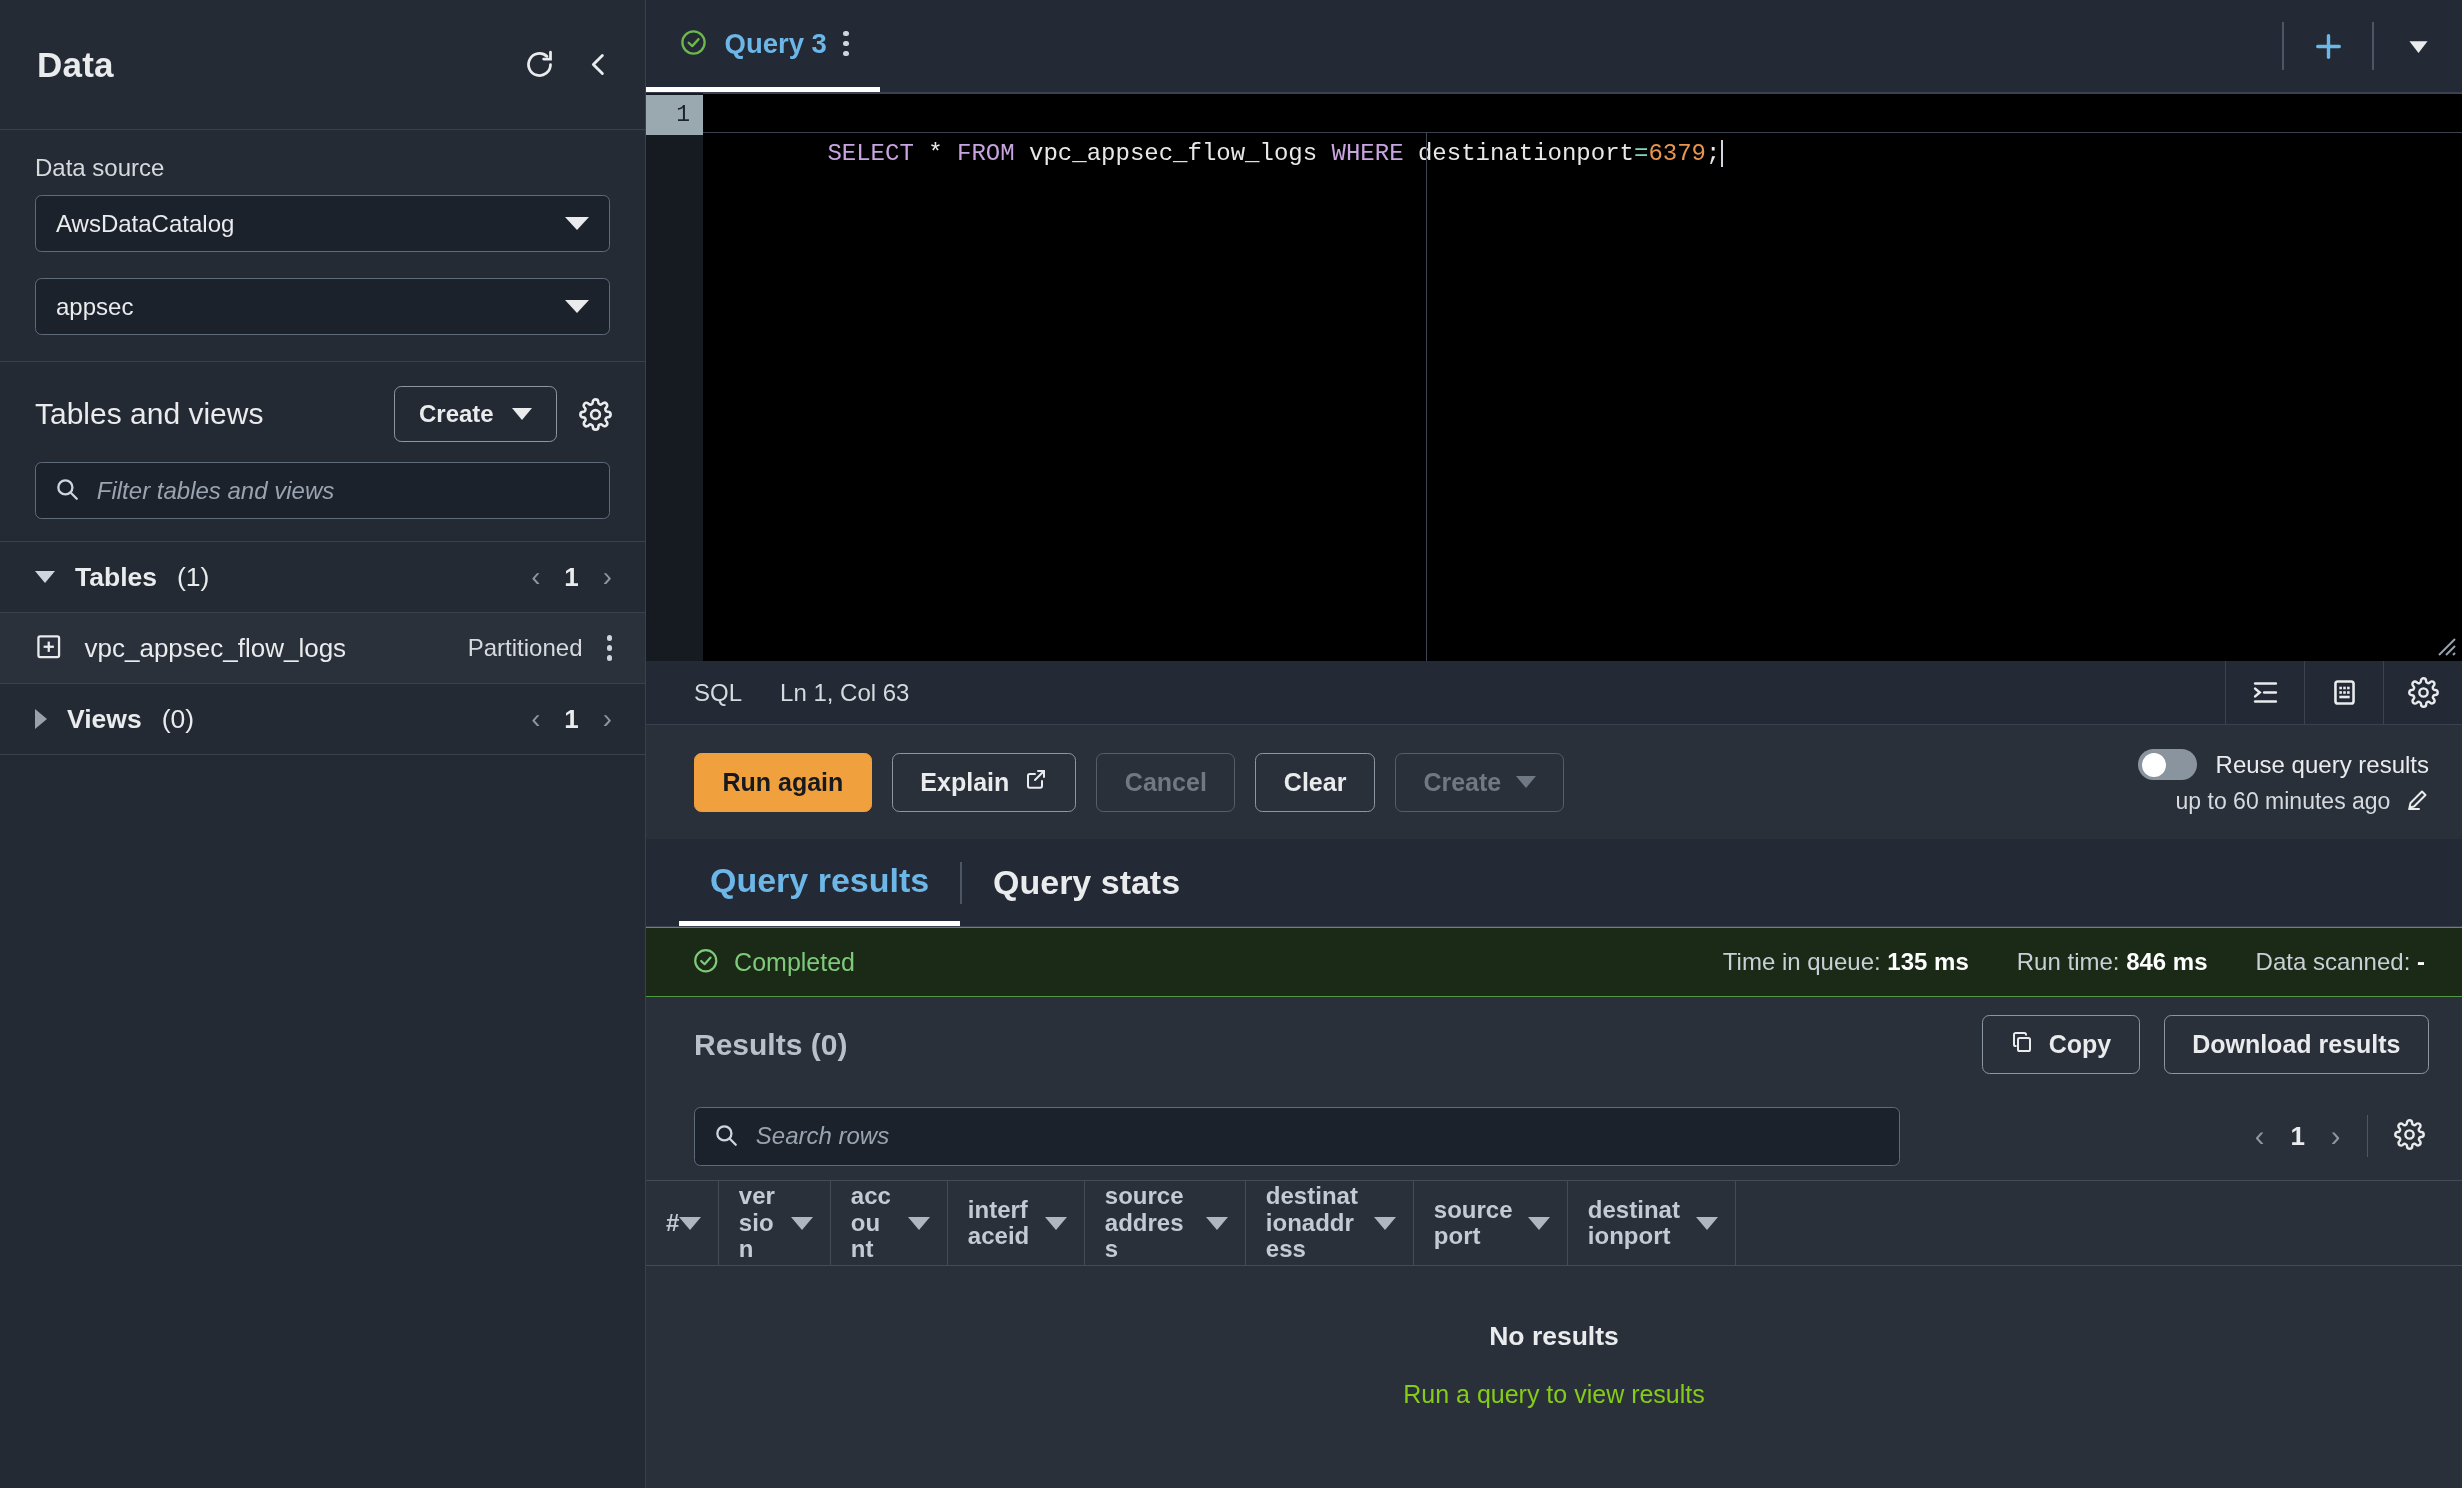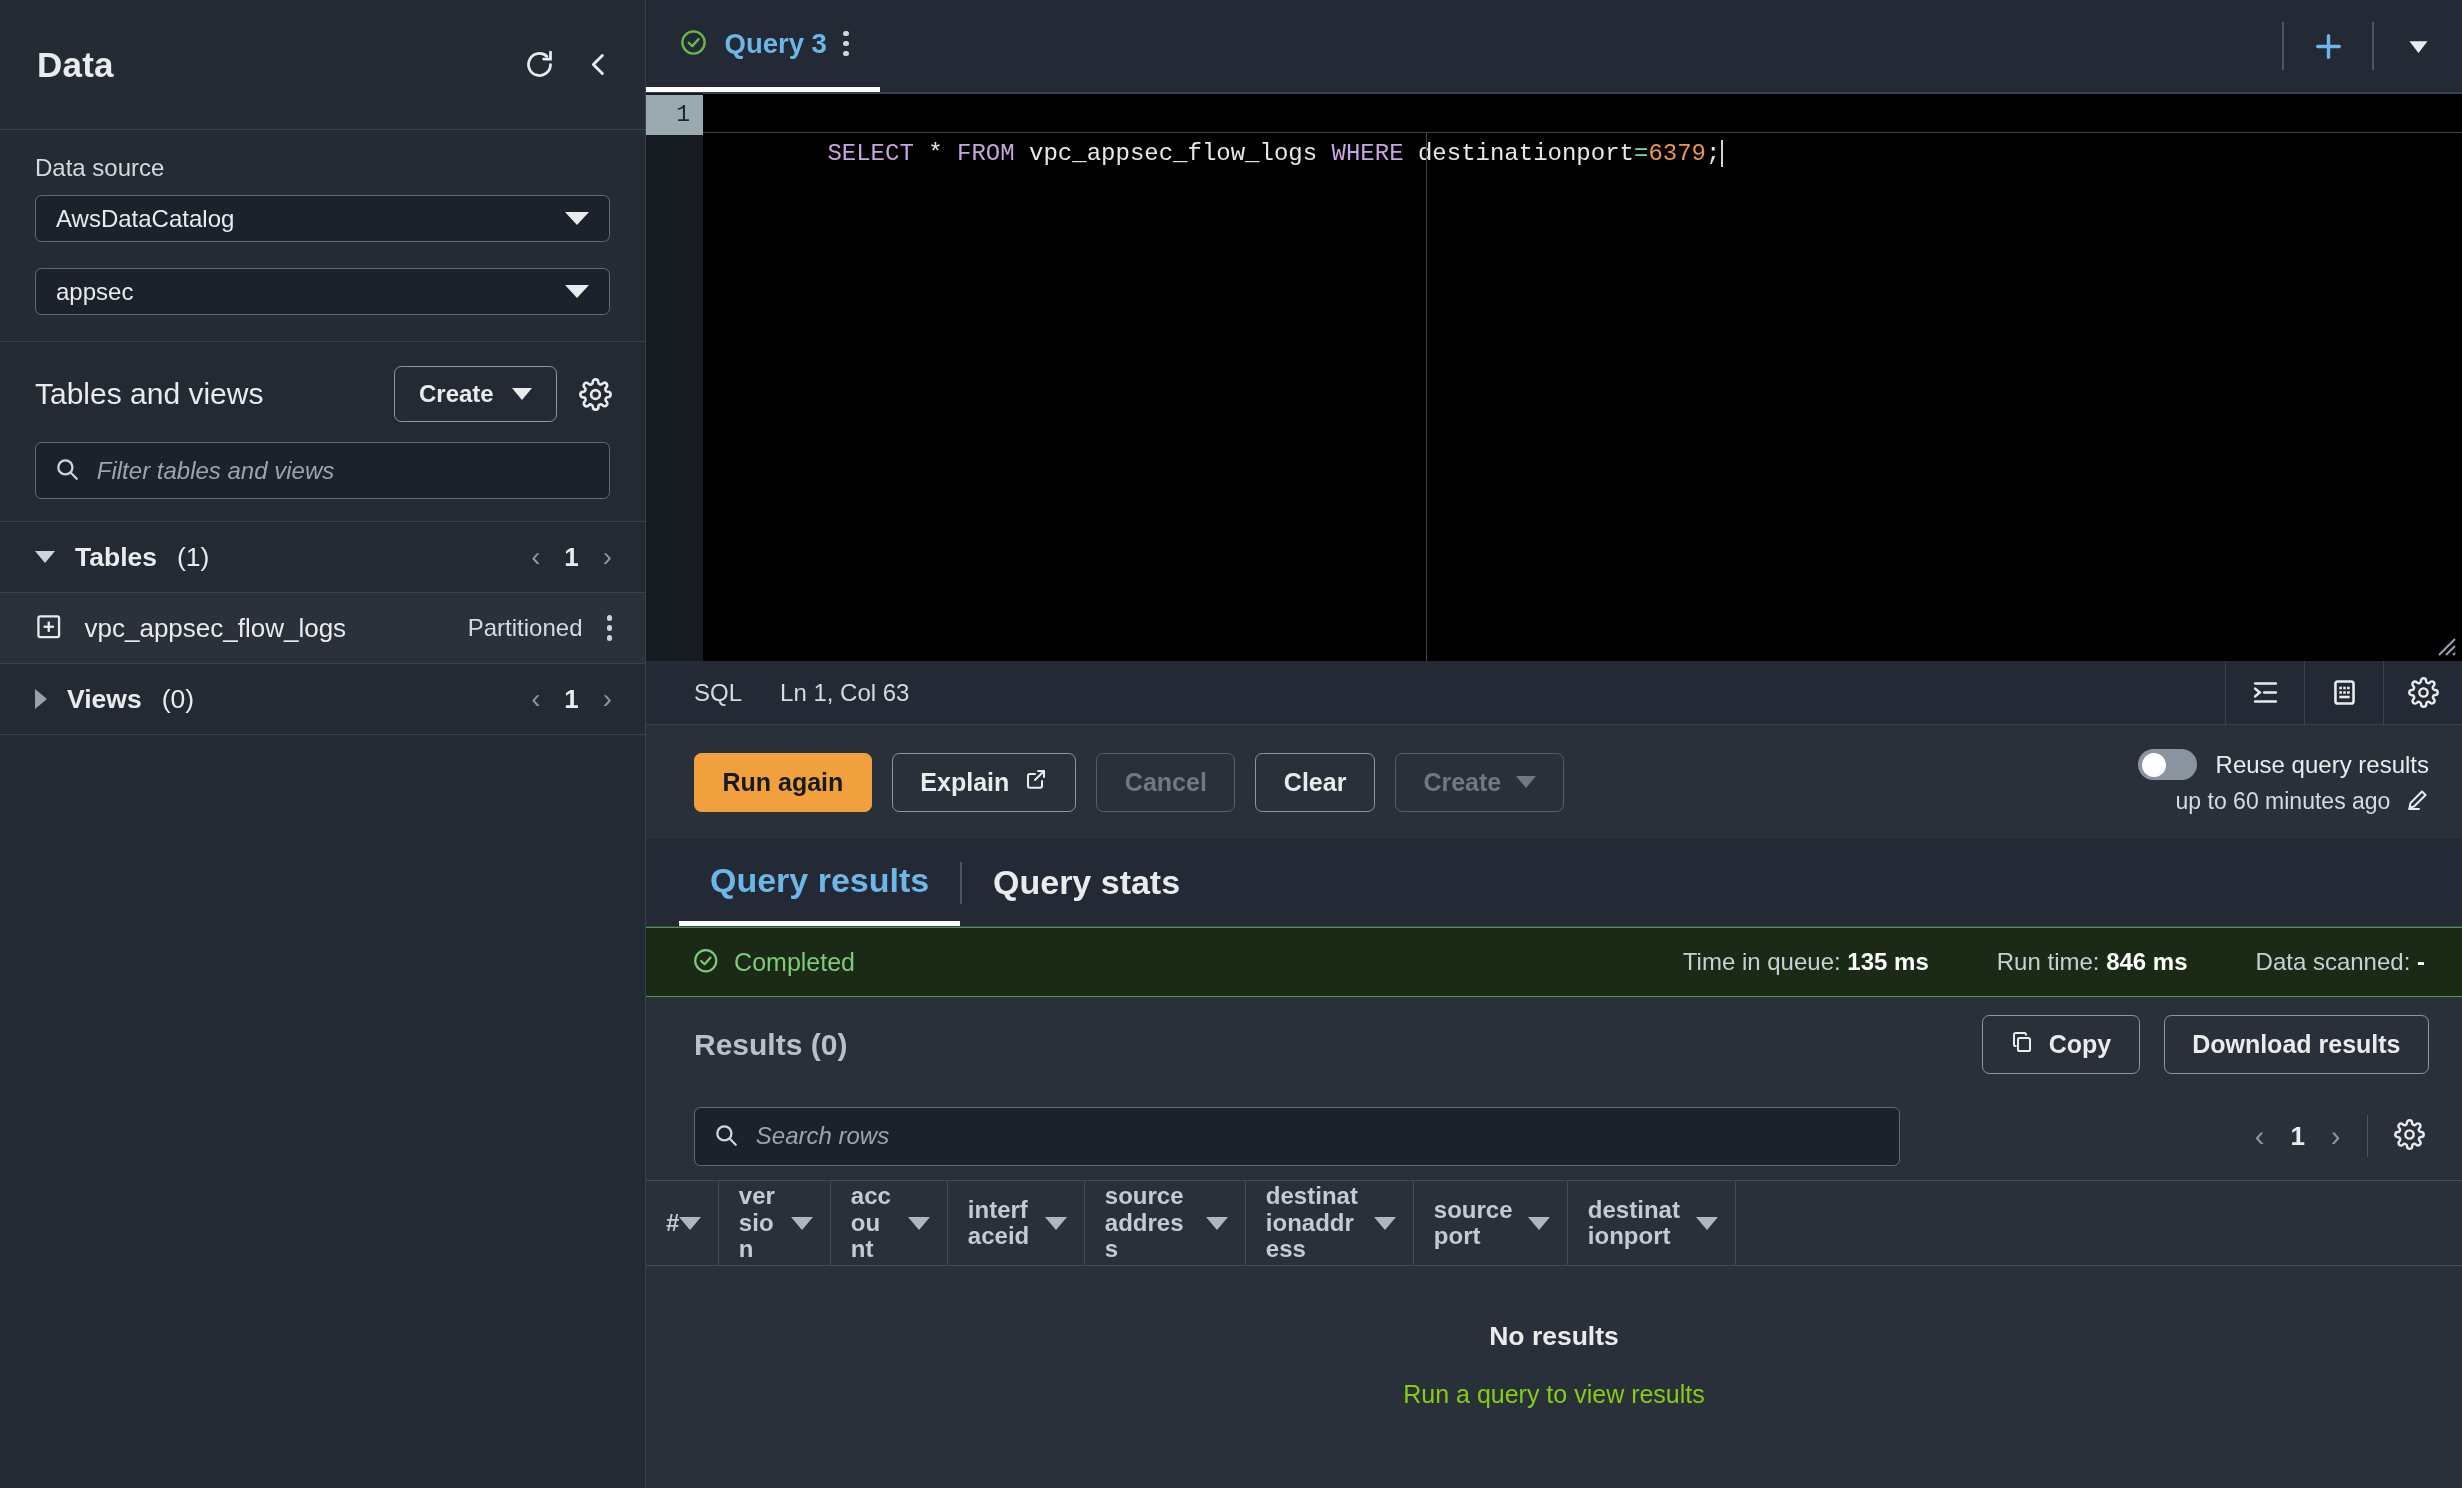--- a/index.html
+++ b/index.html
@@ -27,21 +27,21 @@
     background: #252b34;
     border-bottom: 1.8px solid #39414f;
   }
   .sb-title { font-size: 35px; font-weight: bold; color: #e9ebed; letter-spacing: 0.2px; }
   .sb-header-icons { display: flex; align-items: center; gap: 27.5px; }
   .icon-btn { display: flex; align-items: center; justify-content: center; cursor: pointer; }
 
   .sb-sources { padding: 24px 35px 26px 35px; border-bottom: 1.8px solid #39414f; background: #252b34;}
   .field-label { font-size: 24px; color: #d6dade; margin-bottom: 13px; }
   .select-box {
-    height: 47px; width: 100%;
+    height: 57px; width: 100%;
     background: #1c222c;
     border: 1.8px solid #5f6b7a;
     border-radius: 6.4px;
     display: flex; align-items: center; justify-content: space-between;
     padding: 0 20px 0 20px;
     font-size: 24px; color: #e9ebed;
     cursor: pointer;
     margin-bottom: 26px;
   }
   .select-box:last-child { margin-bottom: 0; }
@@ -200,21 +200,21 @@
   .rtab-sep { width: 1.8px; height: 42px; background: #4d5664; align-self: center; }
 
   .status-banner {
     height: 70px; background: #1b2a17; border: 1.8px solid #4f9a43;
     border-left: none; border-right: none;
     display: flex; align-items: center; justify-content: space-between;
     padding: 0 37px 0 46px;
   }
   .st-left { display: flex; align-items: flex-end; gap: 14.6px; }
   .st-completed { font-size: 25px; color: #7ec97a; }
-  .st-right { display: flex; align-items: center; gap: 68px; }
+  .st-right { display: flex; align-items: center; gap: 48px; }
   .st-metric { font-size: 24px; color: #c9cfd6; }
   .st-metric b { color: #ffffff; font-weight: bold; }
 
   .results-area { flex: 1; background: #2a303a; display: flex; flex-direction: column; min-height: 0; }
   .res-head { height: 95px; display: flex; align-items: center; justify-content: space-between; padding: 0 33px 0 48px; }
   .res-title { font-size: 30px; color: #ffffff; font-weight: bold; }
   .res-title span { color: #b9c0c9; font-weight: bold; }
   .res-btns { display: flex; align-items: center; gap: 24px; }
 
   .search-row { height: 88px; display: flex; align-items: center; justify-content: space-between; padding: 0 27.5px 0 48px; }

